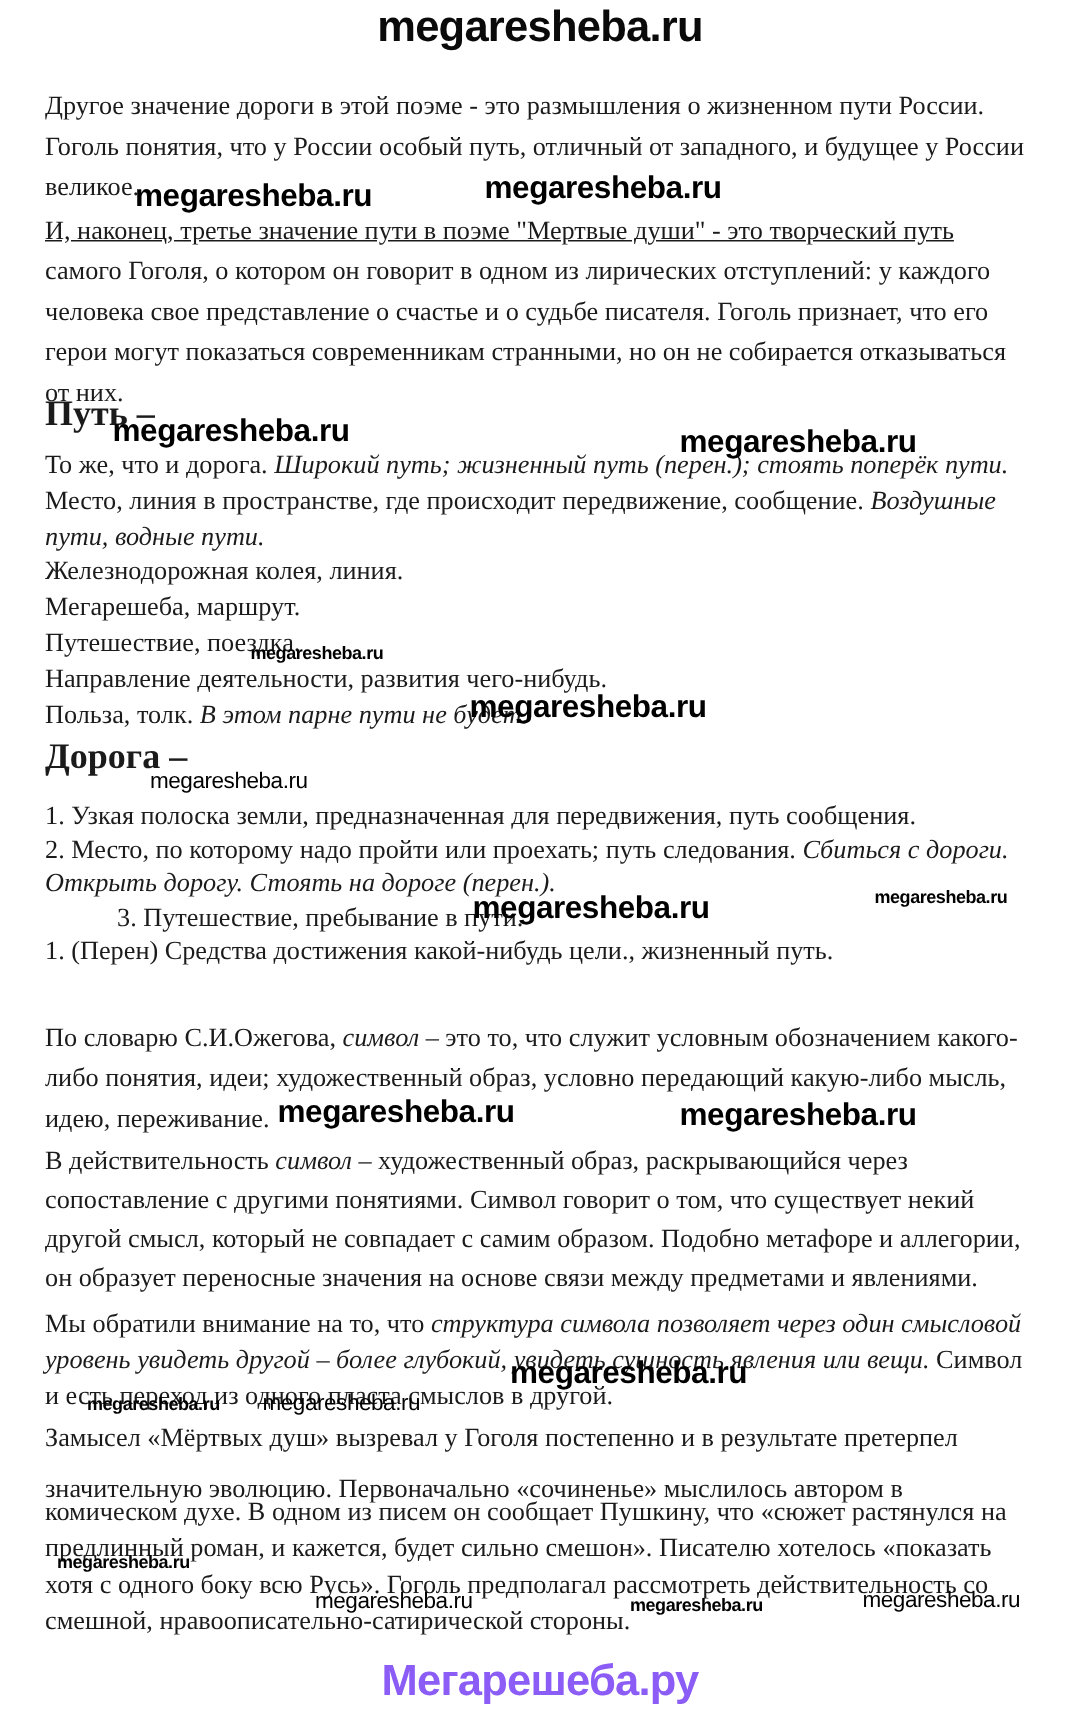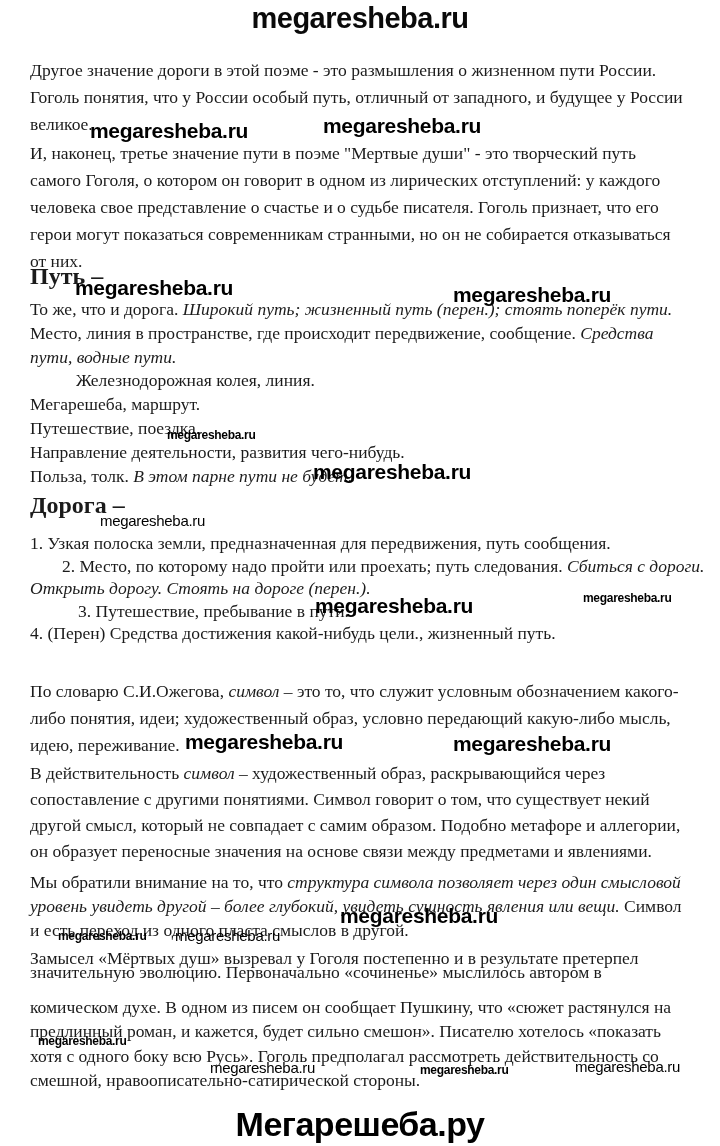--- a/index.html
+++ b/index.html
@@ -19,22 +19,22 @@
     font-weight:bold;
     font-size:29px;
     color:#0a0a0a;
     letter-spacing:-0.5px;
   }
   .site-footer{
     position:absolute; top:1105px; left:0; right:0;
     text-align:center;
     font-family:"Liberation Sans", sans-serif;
     font-weight:bold;
-    font-size:34px;
-    color:#000000;
+    font-size:29px;
+    color:#8b5cf6;
     letter-spacing:-0.5px;
   }
   .block{position:absolute; left:30px; width:664px;}
   .line{
     position:absolute; left:0;
     white-space:nowrap;
     font-size:17.5px;
     line-height:20px;
   }
   .line span.i{font-style:italic;}
@@ -57,68 +57,68 @@
 <div class="page">
   <div class="site-header">megaresheba.ru</div>
 
   <div id="content">
       <div class="block" style="top: 60px;">
         <div class="line" style="top: 0px;"><span>Другое значение дороги в этой поэме - это размышления о жизненном пути России.</span></div>
         <div class="line" style="top: 27px;"><span>Гоголь понятия, что у России особый путь, отличный от западного, и будущее у России</span></div>
         <div class="line" style="top: 54px;"><span>великое.</span></div>
       </div>
       <div class="block" style="top: 143px;">
-        <div class="line" style="top: 0px;"><span>И, наконец, третье значение пути в поэме "Мертвые души" - это творческий путь</span></div>
+        <div class="line" style="top: 0px; text-decoration: underline;"><span>И, наконец, третье значение пути в поэме "Мертвые души" - это творческий путь</span></div>
         <div class="line" style="top: 27px;"><span>самого Гоголя, о котором он говорит в одном из лирических отступлений: у каждого</span></div>
         <div class="line" style="top: 54px;"><span>человека свое представление о счастье и о судьбе писателя. Гоголь признает, что его</span></div>
         <div class="line" style="top: 81px;"><span>герои могут показаться современникам странными, но он не собирается отказываться</span></div>
         <div class="line" style="top: 108px;"><span>от них.</span></div>
       </div>
       <div class="block" style="top: 266px;">
         <div class="line" style="top: 0px;"><span class="b">Путь –</span></div>
       </div>
       <div class="block" style="top: 299px;">
         <div class="line" style="top: 0px;"><span>То же, что и дорога. </span><span class="i">Широкий путь; жизненный путь (перен.); стоять поперёк пути.</span></div>
-        <div class="line" style="top: 23.8px;"><span>Место, линия в пространстве, где происходит передвижение, сообщение. </span><span class="i">Средства</span></div>
+        <div class="line" style="top: 23.8px;"><span>Место, линия в пространстве, где происходит передвижение, сообщение. </span><span class="i">Воздушные</span></div>
         <div class="line" style="top: 47.6px;"><span class="i">пути, водные пути.</span></div>
-        <div class="line" style="top: 71.4px; margin-left: 46px;"><span>Железнодорожная колея, линия.</span></div>
+        <div class="line" style="top: 71.4px;"><span>Железнодорожная колея, линия.</span></div>
         <div class="line" style="top: 95.2px;"><span>Мегарешеба, маршрут.</span></div>
         <div class="line" style="top: 119px;"><span>Путешествие, поездка.</span></div>
         <div class="line" style="top: 142.8px;"><span>Направление деятельности, развития чего-нибудь.</span></div>
         <div class="line" style="top: 166.6px; text-align: right;"><span>Польза, толк. </span><span class="i">В этом парне пути не будет.</span></div>
       </div>
       <div class="block" style="top: 495px;">
         <div class="line" style="top: 0px;"><span class="b">Дорога –</span></div>
       </div>
       <div class="block" style="top: 533px;">
         <div class="line" style="top: 0px;"><span>1. Узкая полоска земли, предназначенная для передвижения, путь сообщения.</span></div>
-        <div class="line" style="top: 22.6px; margin-left: 32px;"><span>2. Место, по которому надо пройти или проехать; путь следования. </span><span class="i">Сбиться с дороги.</span></div>
+        <div class="line" style="top: 22.6px;"><span>2. Место, по которому надо пройти или проехать; путь следования. </span><span class="i">Сбиться с дороги.</span></div>
         <div class="line" style="top: 45.2px;"><span class="i">Открыть дорогу. Стоять на дороге (перен.).</span></div>
         <div class="line" style="top: 67.8px; margin-left: 48px;"><span>3. Путешествие, пребывание в пути.</span></div>
-        <div class="line" style="top: 90.4px;"><span>4. (Перен) Средства достижения какой-нибудь цели., жизненный путь.</span></div>
+        <div class="line" style="top: 90.4px;"><span>1. (Перен) Средства достижения какой-нибудь цели., жизненный путь.</span></div>
       </div>
       <div class="block" style="top: 681px;">
         <div class="line" style="top: 0px;"><span>По словарю С.И.Ожегова, </span><span class="i">символ</span><span> – это то, что служит условным обозначением какого-</span></div>
         <div class="line" style="top: 27px;"><span>либо понятия, идеи; художественный образ, условно передающий какую-либо мысль,</span></div>
         <div class="line" style="top: 54px;"><span>идею, переживание.</span></div>
       </div>
       <div class="block" style="top: 763px;">
         <div class="line" style="top: 0px;"><span>В действительность </span><span class="i">символ</span><span> – художественный образ, раскрывающийся через</span></div>
         <div class="line" style="top: 26px;"><span>сопоставление с другими понятиями. Символ говорит о том, что существует некий</span></div>
         <div class="line" style="top: 52px;"><span>другой смысл, который не совпадает с самим образом. Подобно метафоре и аллегории,</span></div>
         <div class="line" style="top: 78px;"><span>он образует переносные значения на основе связи между предметами и явлениями.</span></div>
       </div>
       <div class="block" style="top: 872px;">
         <div class="line" style="top: 0px;"><span>Мы обратили внимание на то, что </span><span class="i">структура символа позволяет через один смысловой</span></div>
         <div class="line" style="top: 24px;"><span class="i">уровень увидеть другой – более глубокий, увидеть сущность явления или вещи.</span><span> Символ</span></div>
         <div class="line" style="top: 48px;"><span>и есть переход из одного пласта смыслов в другой.</span></div>
       </div>
       <div class="block" style="top: 948px;">
         <div class="line" style="top: 0px;"><span>Замысел «Мёртвых душ» вызревал у Гоголя постепенно и в результате претерпел</span></div>
-        <div class="line" style="top: 14px;"><span>значительную эволюцию. Первоначально «сочиненье» мыслилось автором в</span></div>
+        <div class="line" style="top: 34px;"><span>значительную эволюцию. Первоначально «сочиненье» мыслилось автором в</span></div>
         <div class="line" style="top: 48.8px; text-align: center;"><span>комическом духе. В одном из писем он сообщает Пушкину, что «сюжет растянулся на</span></div>
         <div class="line" style="top: 73.2px;"><span>предлинный роман, и кажется, будет сильно смешон». Писателю хотелось «показать</span></div>
         <div class="line" style="top: 97.6px;"><span>хотя с одного боку всю Русь». Гоголь предполагал рассмотреть действительность со</span></div>
         <div class="line" style="top: 122px;"><span>смешной, нравоописательно-сатирической стороны.</span></div>
       </div>
     </div>
 
   <div id="watermarks">
       <div class="wm wm-lg" style="left: 90px; top: 119px;">megaresheba.ru</div>
       <div class="wm wm-lg" style="left: 323px; top: 114px;">megaresheba.ru</div>

